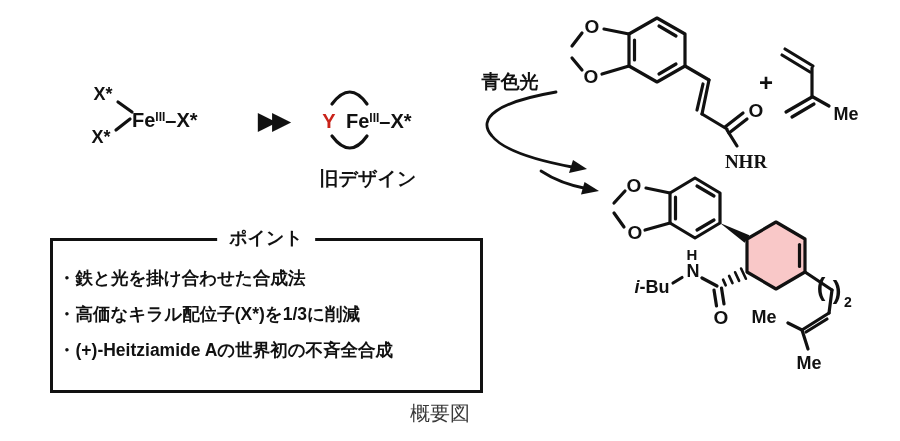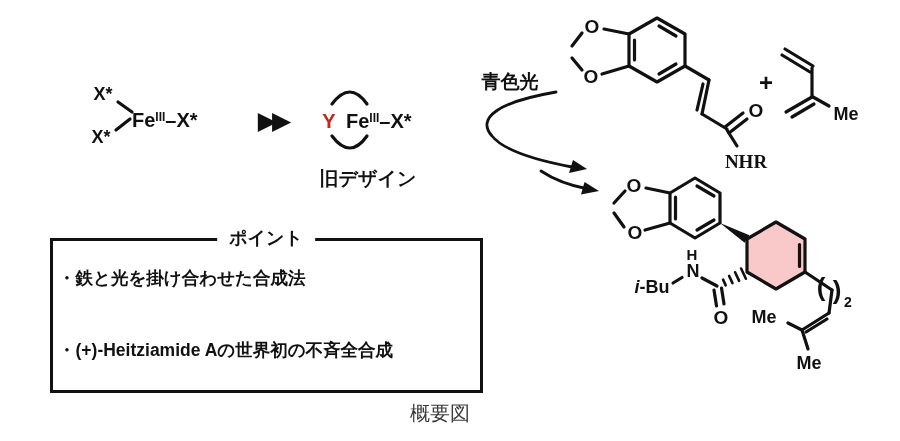--- a/index.html
+++ b/index.html
@@ -114,20 +114,21 @@
 
   <div class="lbl ff" style="left:272px;top:120px;">▶▶</div>
 
   <div class="lbl f20 red" style="left:329px;top:121px;">Y</div>
   <div class="la f20" style="left:346px;top:121px;"><span>Fe</span><sup class="ox">III</sup><span>–X*</span></div>
   <div class="lbl f19" style="left:368px;top:178px;">旧デザイン</div>
 
   <div class="box"></div>
   <div class="box-title">ポイント</div>
   <div class="bullet" style="top:268px;text-align:center;">・鉄と光を掛け合わせた合成法</div>
+  <div class="bullet" style="top:304px;">・高価なキラル配位子(X*)を1/3に削減</div>
   <div class="bullet" style="top:340px;">・(+)-Heitziamide Aの世界初の不斉全合成</div>
 
   <div class="lbl f19" style="left:510px;top:81px;">青色光</div>
   <div class="lbl f24" style="left:766px;top:83px;">+</div>
 
   <div class="lbl f19" style="left:592px;top:26px;">O</div>
   <div class="lbl f19" style="left:591px;top:76px;">O</div>
   <div class="lbl f19" style="left:756px;top:110px;">O</div>
   <div class="lbl f19" style="left:746px;top:161px;font-family:Liberation Serif, serif;">NHR</div>
 

